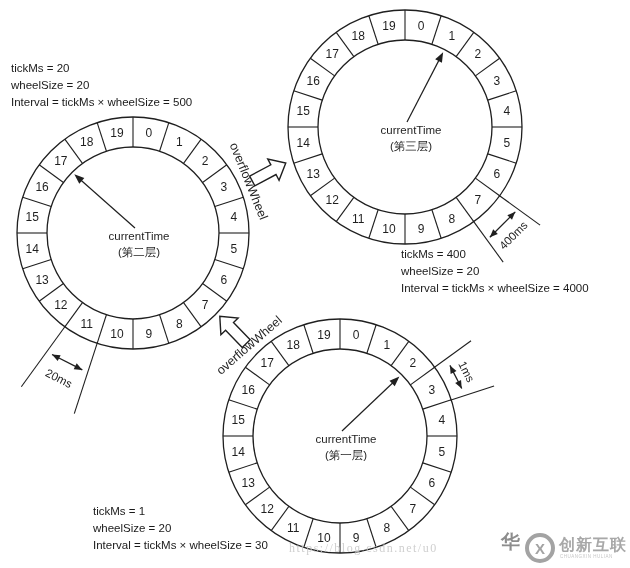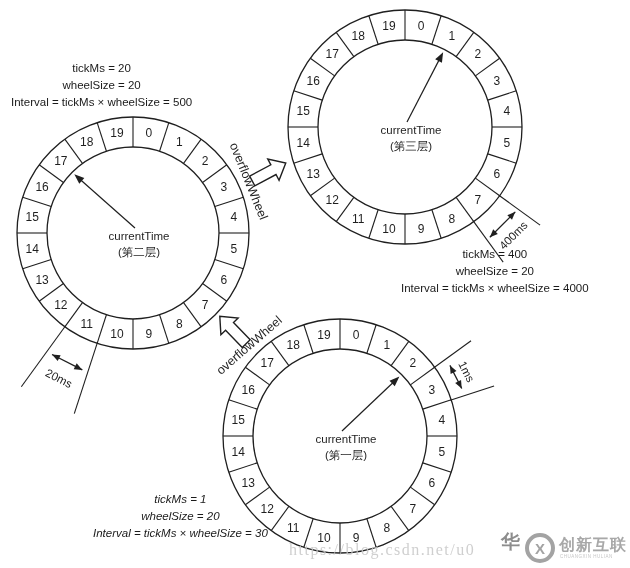--- a/index.html
+++ b/index.html
@@ -2,27 +2,27 @@
 <html><head>
 <meta charset="utf-8">
 <style>
   html,body{margin:0;padding:0;background:#fff;}
   .canvas{
     position:relative;width:630px;height:568px;background:#ffffff;overflow:hidden;
     font-family:"Liberation Sans", sans-serif;
   }
   svg{position:absolute;left:0;top:0;}
   svg text{font-family:"Liberation Sans", sans-serif;}
-  .info{position:absolute;font-size:11.5px;line-height:17px;color:#1a1a1a;white-space:nowrap;text-align:center;}
+  .info{position:absolute;font-size:11.5px;line-height:17px;color:#1a1a1a;white-space:nowrap;}
   #info-0{left:11px;top:60px;}
   #info-1{left:401px;top:246px;}
-  #info-2{left:93px;top:491px;font-style:italic;}
+  #info-2{left:93px;top:503px;}
   .wm-url{
     position:absolute;left:289px;top:541px;
-    font-family:"Liberation Serif", serif;font-size:16px;letter-spacing:1.5px;
+    font-family:"Liberation Serif", serif;font-size:12px;letter-spacing:1.5px;
     color:#c7c7c7;opacity:.85;white-space:nowrap;
   }
   .wm-hanzi{position:absolute;left:501px;top:529px;font-size:19px;font-weight:bold;color:#8d8d8d;}
   .wm-logo{
     position:absolute;left:525px;top:533px;width:30px;height:30px;box-sizing:border-box;
     border:4px solid #a3a3a3;border-radius:50%;background:#fff;
     display:flex;align-items:center;justify-content:center;
   }
   .wm-logo span{font-weight:bold;font-size:15px;color:#a3a3a3;line-height:1;}
   .wm-brand{position:absolute;left:559px;top:535px;font-size:16px;font-weight:bold;color:#a8a8a8;letter-spacing:1px;white-space:nowrap;}

